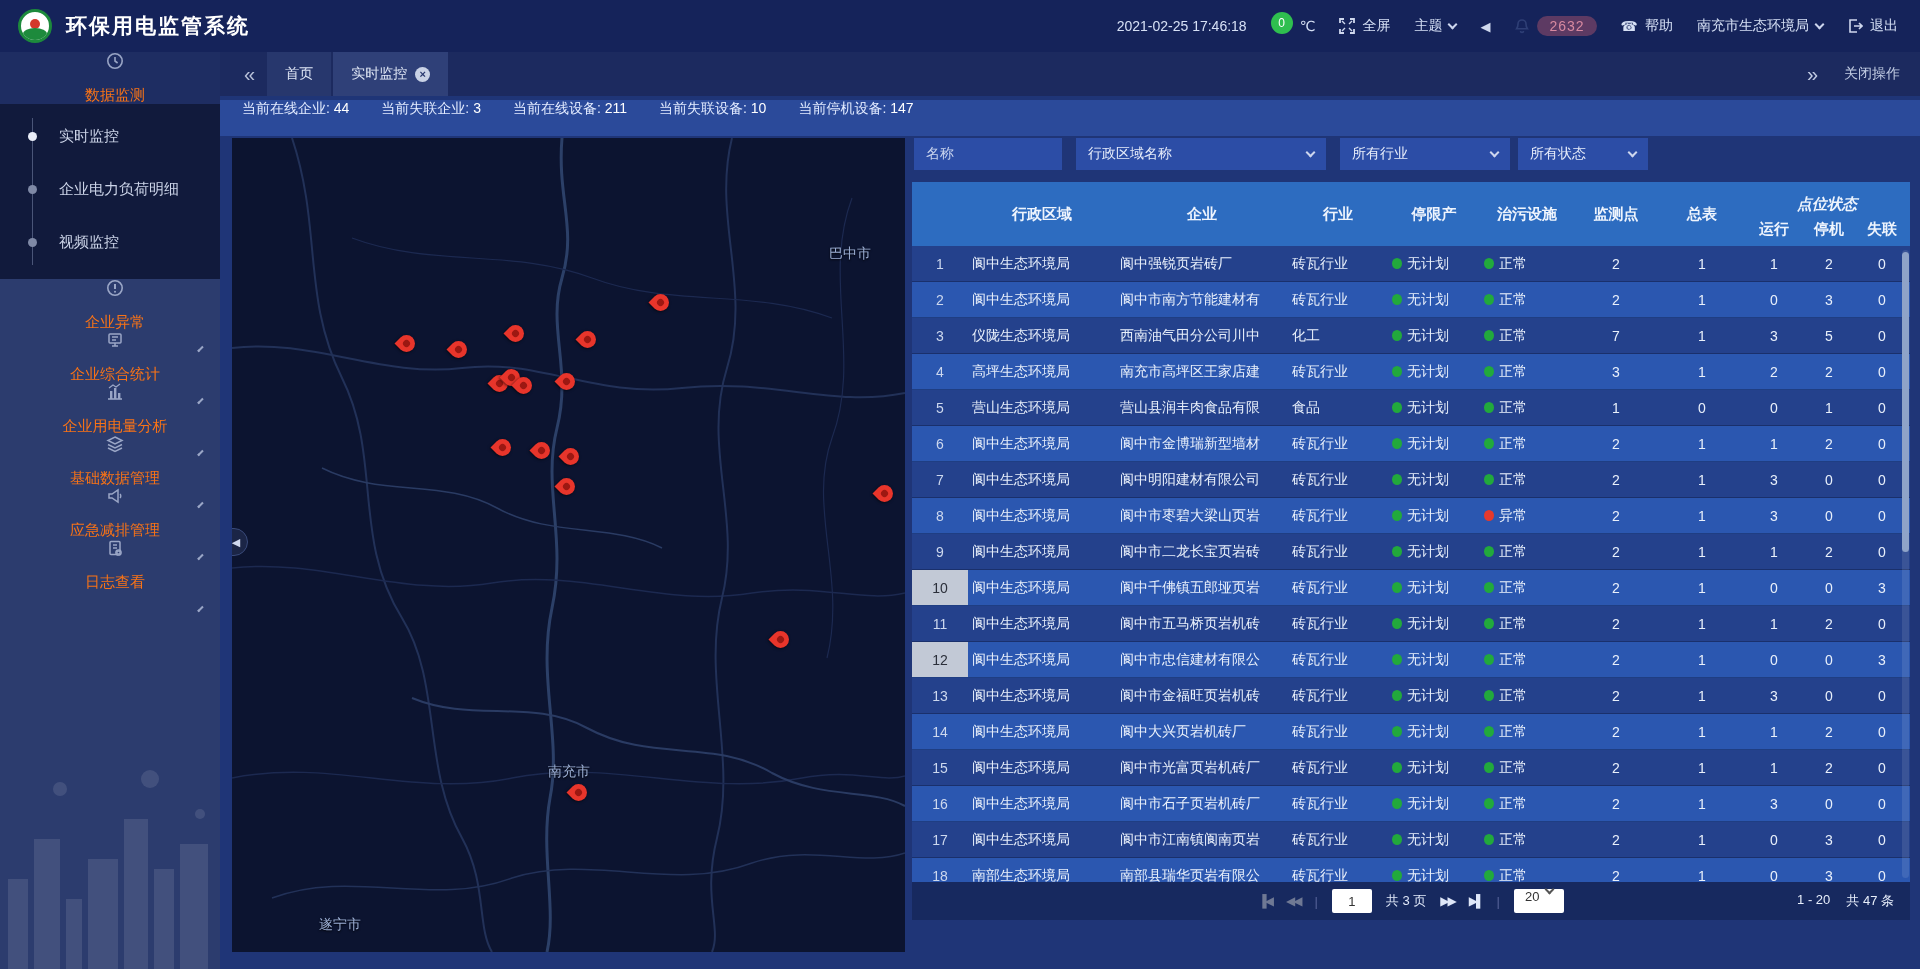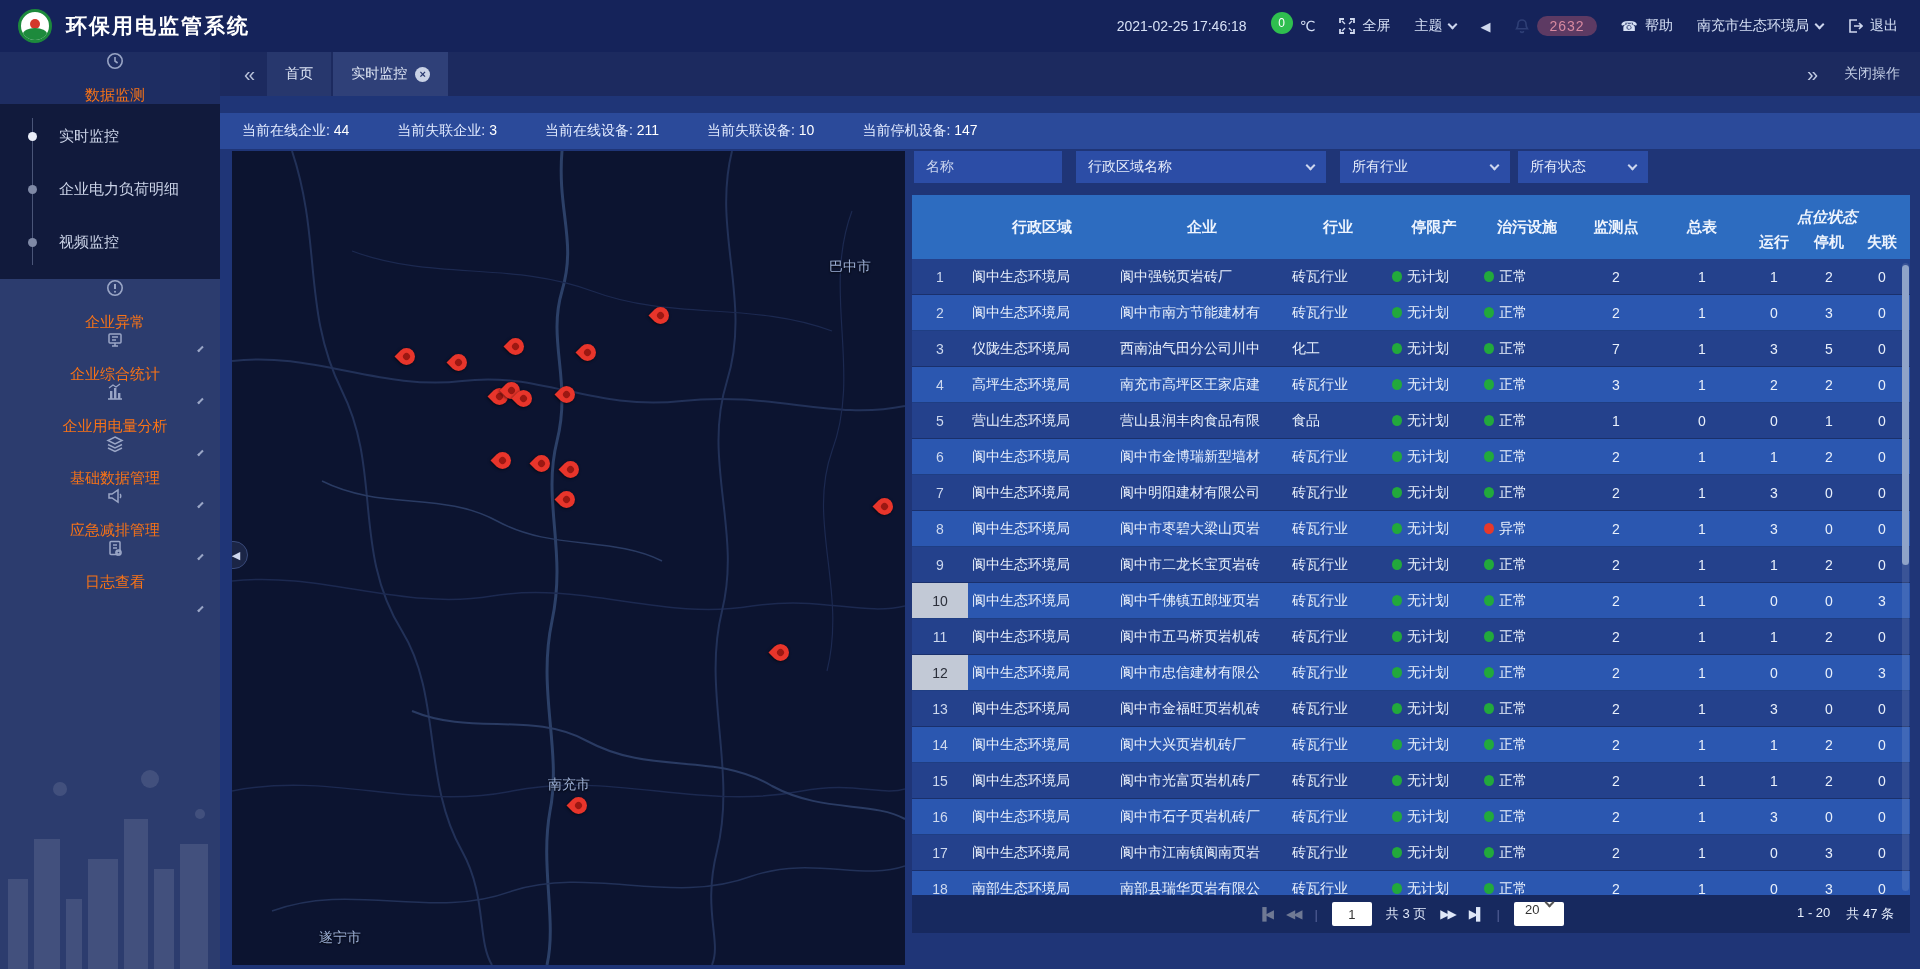--- a/index.html
+++ b/index.html
@@ -45,21 +45,21 @@
 
   .tabbar { height:44px; background:#1c2a5f; display:flex; align-items:center; padding:0 20px 0 14px; }
   .tab-collapse { color:#b9c2da; font-size:20px; cursor:pointer; padding:0 10px; }
   .tab { height:44px; display:flex; align-items:center; gap:8px; padding:0 18px; font-size:14px; color:#dfe6f5; background:#27376d; margin-left:2px; cursor:pointer; }
   .tab.active { background:#2f4078; }
   .tab-close { width:15px; height:15px; border-radius:50%; background:#c9d2e6; color:#27376d; font-size:11px; line-height:15px; text-align:center; font-weight:bold; }
   .tabbar-right { margin-left:auto; display:flex; align-items:center; gap:26px; color:#c3cde4; font-size:14px; }
   .tab-expand { font-size:20px; cursor:pointer; }
   .close-ops { cursor:pointer; }
 
-  .statsbar { height:36px; margin-top:17px; background:#2b4a9a; display:flex; align-items:center; gap:48px; padding-left:22px; font-size:14px; color:#e2ebff; }
+  .statsbar { height:36px; margin-top:4px; background:#2b4a9a; display:flex; gap:32px; padding-left:22px; font-size:14px; color:#e2ebff; }
   .stat-item b { font-weight:normal; color:#ffffff; }
 
   
   .content { flex:1; display:flex; padding:2px 10px 0 12px; position:relative; }
 
   .map { width:673px; height:814px; background:#0c1430; position:relative; flex:none; overflow:hidden; }
   .map svg.roads { position:absolute; inset:0; }
   .city-label { position:absolute; font-size:14px; color:#9db0d6; text-shadow:0 1px 2px #000; transform:translate(-50%,-50%);text-align:center; }
   .pin-wrap { position:absolute; transform:translate(-50%,-100%); width:18px; height:24px; }
   .pin { position:absolute; left:0; top:3px; width:17px; height:17px; background:#e8352b; border-radius:50% 50% 50% 0; transform:rotate(45deg); box-shadow:0 1px 3px rgba(0,0,0,.6); }

